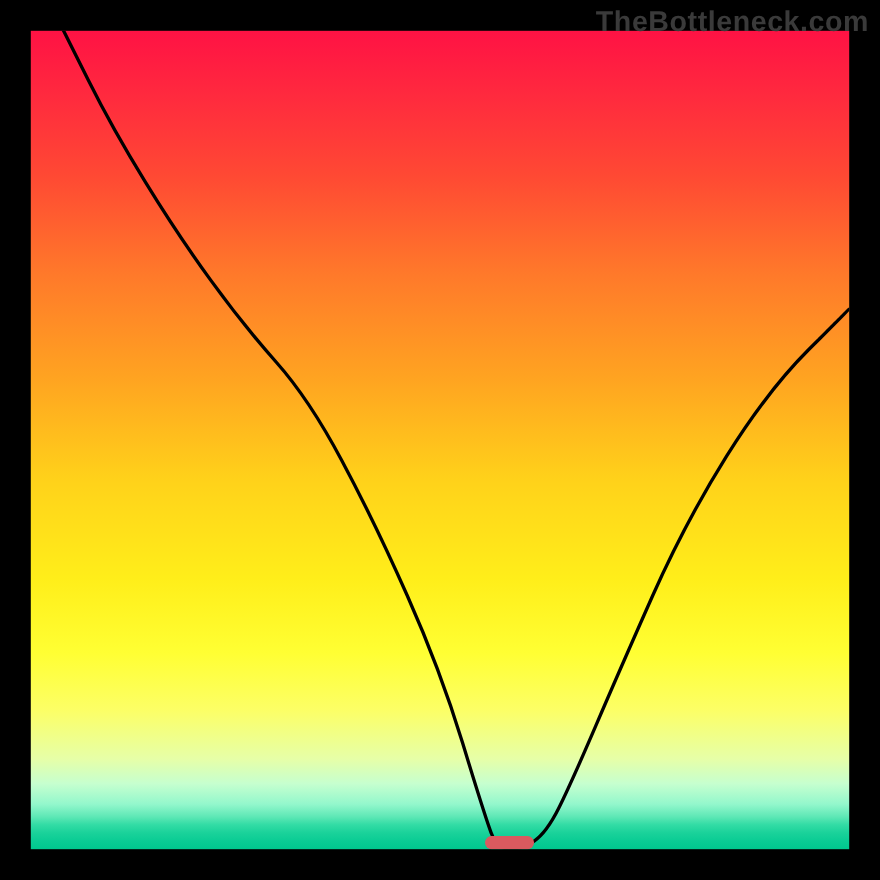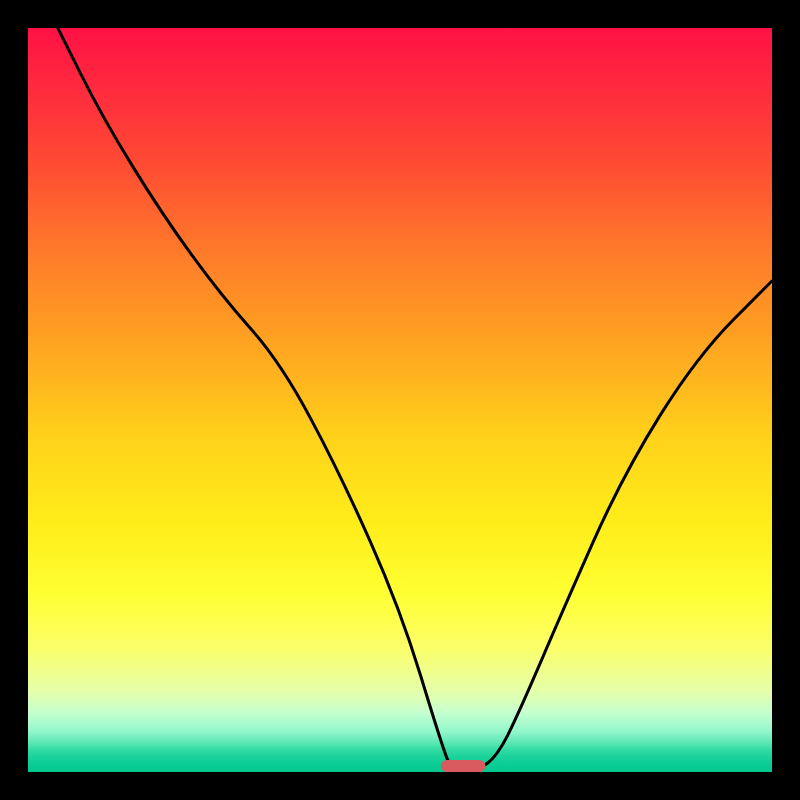--- a/index.html
+++ b/index.html
@@ -70,20 +70,21 @@
   .marker {
     fill: #d95a5f;
     stroke: none;
   }
 </style>
 </head>
 <body>
 
 <div class="frame">
 
+  <div class="watermark">TheBottleneck.com</div>
 
   <div class="plot">
     <svg class="lines" viewBox="0 0 744 744" preserveAspectRatio="none">
       <path class="curve" d="M 29.8 0.0 Q 29.8 0.0 52.1 44.6 Q 74.4 89.3 104.2 137.6 Q 133.9 186.0 163.7 226.9 Q 193.4 267.8 223.2 301.3 Q 253.0 334.8 282.7 390.6 Q 312.5 446.4 342.2 513.4 Q 372.0 580.3 392.5 647.3 Q 412.9 714.2 418.5 729.1 Q 424.1 744.0 435.2 744.0 Q 446.4 744.0 457.6 736.6 Q 468.7 729.1 479.9 706.8 Q 491.0 684.5 513.4 632.4 Q 535.7 580.3 565.4 513.4 Q 595.2 446.4 632.4 386.9 Q 669.6 327.4 706.8 290.2 T 744.0 253.0"></path>
       <rect class="marker" rx="6" ry="6" y="732" height="12" x="412.9" width="44.6"></rect>
     </svg>
   </div>
 
 </div>
 

